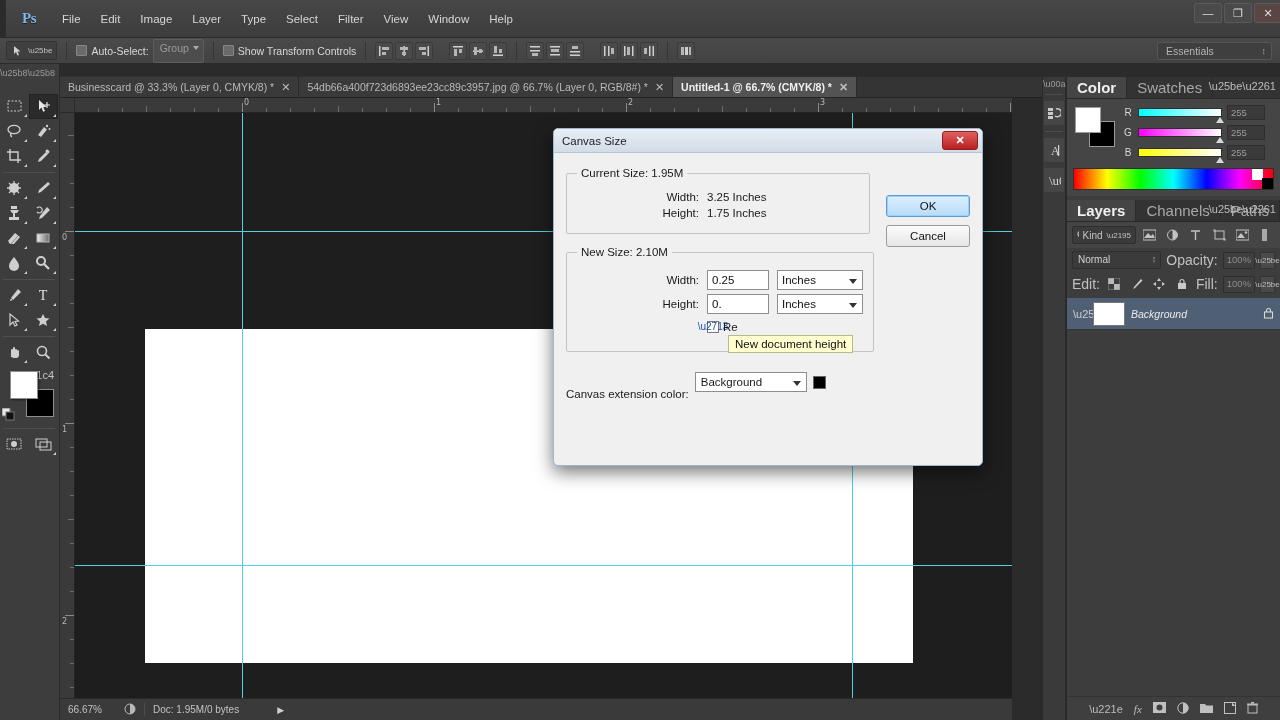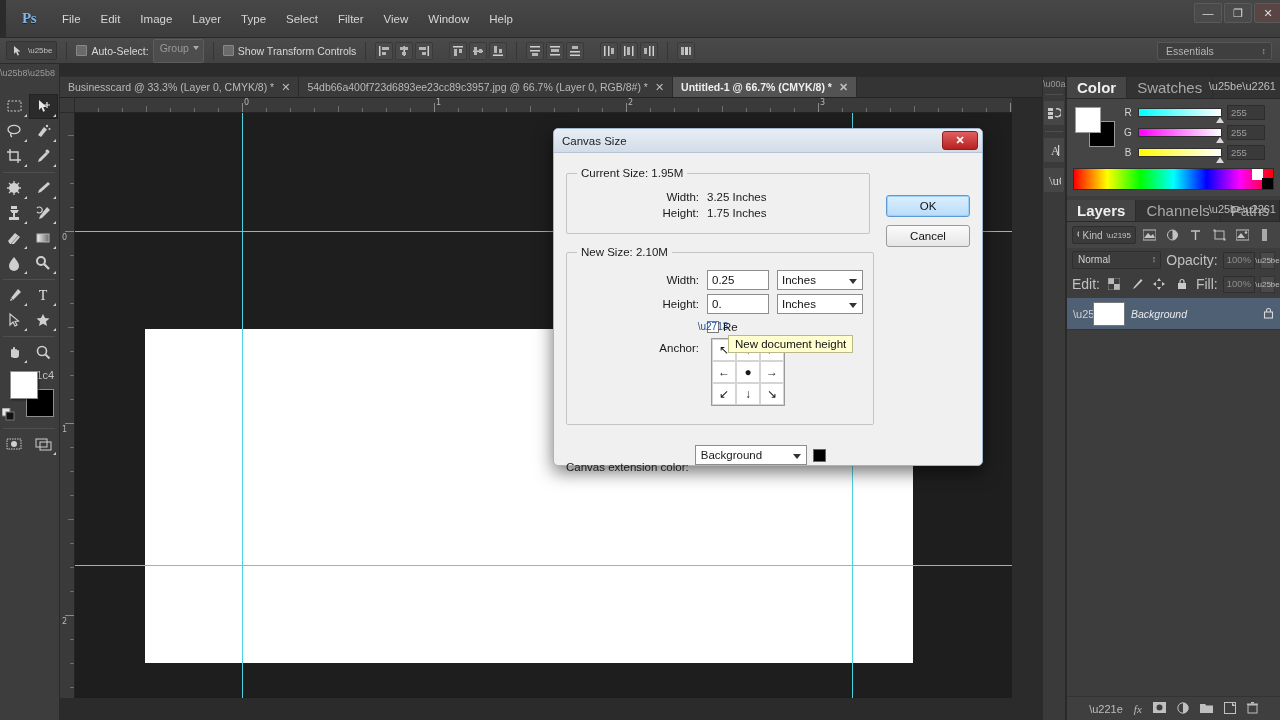--- a/index.html
+++ b/index.html
@@ -1017,20 +1017,32 @@
             <path d="M8 0.5 v3.5 h3.5" fill="#c0c0c0"></path>
           </svg></span>
       <span class="foot-ico"><svg width="11" height="12">
             <rect x="1" y="3" width="9" height="8" fill="none" stroke="#c0c0c0"></rect>
             <rect x="0" y="1.5" width="11" height="1.4" fill="#c0c0c0"></rect>
             <rect x="4" y="0" width="3" height="1.6" fill="#c0c0c0"></rect>
           </svg></span>
     </div>
   </div>
 
+  <div class="statusbar">
+    <span class="zoom-box">66.67%</span>
+    <span>
+      <svg width="12" height="12">
+          <circle cx="6" cy="6" r="5" fill="none" stroke="#b8b8b8"></circle>
+          <path d="M6 1 A5 5 0 0 1 6 11 Z" fill="#b8b8b8"></path>
+        </svg>
+    </span>
+    <span class="st-sep"></span>
+    <span>Doc: 1.95M/0 bytes</span>
+    <span class="st-arrow" style="margin-left:30px">▶</span>
+  </div>
 
   <div class="dialog">
     <div class="dlg-title">
       <span>Canvas Size</span>
       <div class="dlg-close">✕</div>
     </div>
 
     <div class="dlg-body">
 
       <fieldset class="grp" style="margin-right:100px">
@@ -1059,34 +1071,20 @@
           <input class="txt" type="text" value="0." style="">
           <div class="unit-sel">Inches</div>
         </div>
 
         <div class="frow" style="margin-top:7px">
           <span class="lab"></span>
           <span class="cbox">\u2713</span>
           <span style="margin-left:4px;font-size:11.5px">Re</span>
         </div>
 
-        <div class="frow" style="align-items:flex-start;margin-top:5px">
-          <span class="lab" style="padding-top:4px">Anchor:</span>
-          <div class="anchor-grid">
-            <div class="anchor-cell">↖</div>
-            <div class="anchor-cell">↑</div>
-            <div class="anchor-cell">↗</div>
-            <div class="anchor-cell">←</div>
-            <div class="anchor-cell">●</div>
-            <div class="anchor-cell">→</div>
-            <div class="anchor-cell">↙</div>
-            <div class="anchor-cell">↓</div>
-            <div class="anchor-cell">↘</div>
-          </div>
-        </div>
       </fieldset>
 
       <div class="ext-row">
         <span class="ext-label">Canvas extension color:</span>
         <div class="ext-sel">Background</div>
         <div class="ext-swatch"></div>
       </div>
 
       <div class="dlg-btns">
         <button class="btn default">OK</button>

